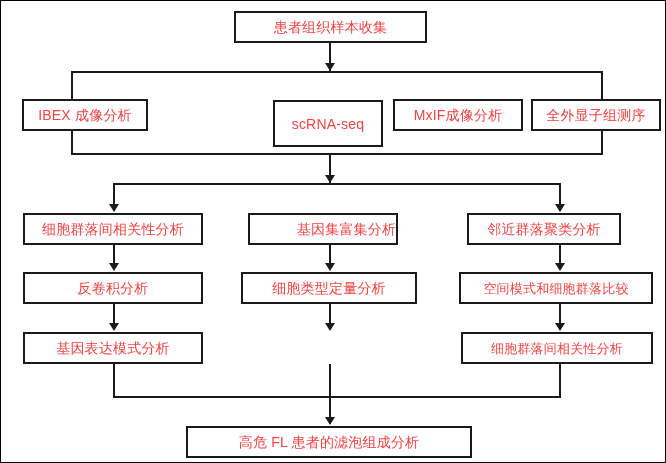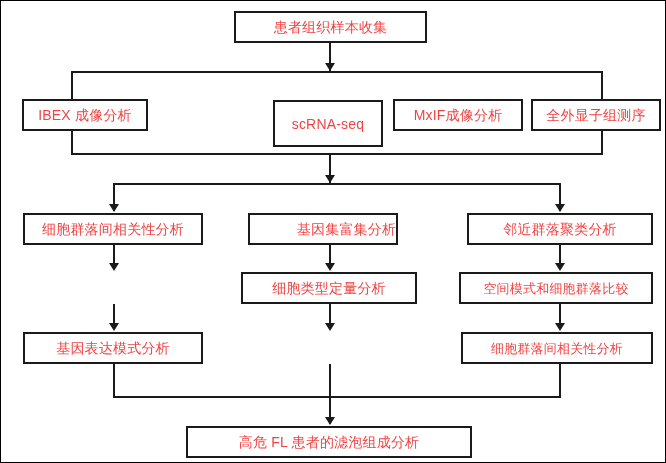--- a/index.html
+++ b/index.html
@@ -91,33 +91,36 @@
 
   <div class="line vline" style="left:558px; top:182px; height:28px;"></div>
   <div class="arrowhead" style="left:554px; top:203px;"></div>
 
   <div class="node" style="left:22px; top:212px; width:180px; height:32px;">
     <span>细胞群落间相关性分析</span>
   </div>
   <div class="node" style="left:247px; top:212px; width:150px; height:32px;padding-left:47px;">
     <span>基因集富集分析</span>
   </div>
-  <div class="node" style="left:466px; top:212px; width:186px; height:32px;">
+  <div class="node" style="left:466px; top:212px; width:154px; height:32px;">
     <span>邻近群落聚类分析</span>
   </div>
 
   <div class="line vline" style="left:112px; top:244px; height:24px;"></div>
   <div class="arrowhead" style="left:108px; top:262px;"></div>
 
   <div class="line vline" style="left:328px; top:244px; height:24px;"></div>
   <div class="arrowhead" style="left:324px; top:262px;"></div>
 
   <div class="line vline" style="left:558px; top:244px; height:24px;"></div>
   <div class="arrowhead" style="left:554px; top:262px;"></div>
 
+  <div class="node" style="left:22px; top:271px; width:180px; height:32px;">
+    <span>反卷积分析</span>
+  </div>
   <div class="node" style="left:240px; top:271px; width:176px; height:32px;">
     <span>细胞类型定量分析</span>
   </div>
   <div class="node small" style="left:458px; top:271px; width:194px; height:32px;">
     <span>空间模式和细胞群落比较</span>
   </div>
 
   <div class="line vline" style="left:112px; top:303px; height:24px;"></div>
   <div class="arrowhead" style="left:108px; top:322px;"></div>
 

